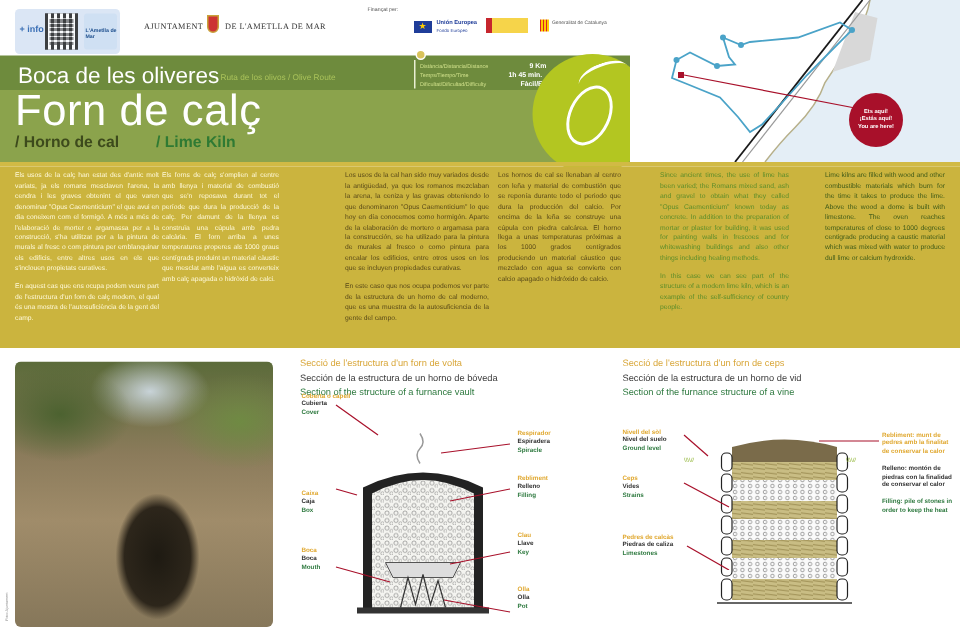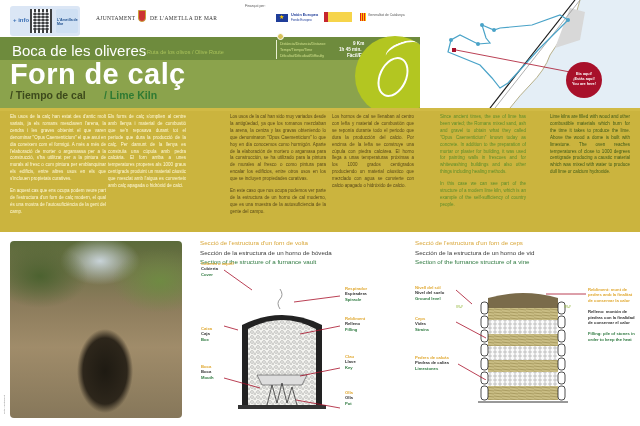--- a/index.html
+++ b/index.html
@@ -26,21 +26,21 @@
   .eu-label { position: absolute; left: 291px; top: 13px; font-size: 3.8px; color: #1f3d99; font-weight: bold; line-height: 1.3; }
   .gov-es { position: absolute; left: 324px; top: 12px; width: 28px; height: 10px; background: #f6d44a; border-left: 4px solid #c6252d; }
   .gencat { position: absolute; left: 360px; top: 13px; width: 6px; height: 8px; background: repeating-linear-gradient(90deg,#d22 0 1px,#fc0 1px 2px); }
   .gencat-label { position: absolute; left: 368px; top: 13px; font-size: 3.3px; color: #555; line-height: 1.3; }
 
   
   .band-dark { position: absolute; left: 0; top: 37px; width: 420px; height: 23px; background: #6e8b3d; }
   .band-light { position: absolute; left: 0; top: 60px; width: 420px; height: 48px; background: #8ba34c; }
   .route-title { position: absolute; left: 12px; top: 42px; font-size: 15px; color: #fff; }
   .route-sub { position: absolute; left: 147px; top: 49px; font-size: 5.5px; color: #a9c25a; }
-  .main-title { position: absolute; left: 10px; top: 58px; font-size: 29px; font-weight: bold; color: #fff; letter-spacing: .4px; }
+  .main-title { position: absolute; left: 10px; top: 58px; font-size: 29px; font-weight: normal; color: #fff; letter-spacing: .4px; }
   .subtitle-es { position: absolute; left: 10px; top: 89px; font-size: 10.5px; font-weight: bold; color: #3d4a1c; }
   .subtitle-en { position: absolute; left: 104px; top: 89px; font-size: 10.5px; font-weight: bold; color: #2f7a33; }
 
   .stats-box { position: absolute; left: 276px; top: 40px; width: 90px; height: 19px; border-left: 1px solid #e9efd3; }
   .stats-icon { position: absolute; left: 277px; top: 33px; width: 7px; height: 7px; border-radius: 50%; background: #d9c35b; border: 1px solid #fff; }
   .stat-row { position: absolute; left: 3px; font-size: 3.6px; color: #cfe08a; white-space: nowrap; }
   .stat-val { position: absolute; font-size: 4.6px; font-weight: bold; color: #fff; }
 
   .olive-circle { position: absolute; left: 355px; top: 36px; width: 80px; height: 80px; border-radius: 50%; background: #b3c621; overflow: hidden; }
   .olive-shape { position: absolute; left: 24px; top: 20px; width: 28px; height: 42px; border: 2px solid #fff; border-radius: 50%; transform: rotate(25deg); }
@@ -106,21 +106,21 @@
   <div class="gov-es"></div>
   <div class="gencat"></div>
   <span class="gencat-label">Generalitat de Catalunya</span>
 </div>
 
 <div class="band-dark"></div>
 <div class="band-light"></div>
 <span class="route-title">Boca de les oliveres</span>
 <span class="route-sub">Ruta de los olivos / Olive Route</span>
 <h1 class="main-title">Forn de calç</h1>
-<span class="subtitle-es">/ Tiempo de cal</span>
+<span class="subtitle-es">/ Horno de cal</span>
 <span class="subtitle-en">/ Lime Kiln</span>
 
 <div class="stats-icon"></div>
 <div class="stats-box">
   <span class="stat-row" style="top:2px">Distància/Distancia/Distance</span>
   <span class="stat-val" style="top:1px;left:76px">9 Km</span>
   <span class="stat-row" style="top:8px">Temps/Tiempo/Time</span>
   <span class="stat-val" style="top:7px;left:62px">1h 45 min.</span>
   <span class="stat-row" style="top:14px">Dificultat/Dificultad/Difficulty</span>
   <span class="stat-val" style="top:13px;left:70px">Fàcil/Easy</span>

